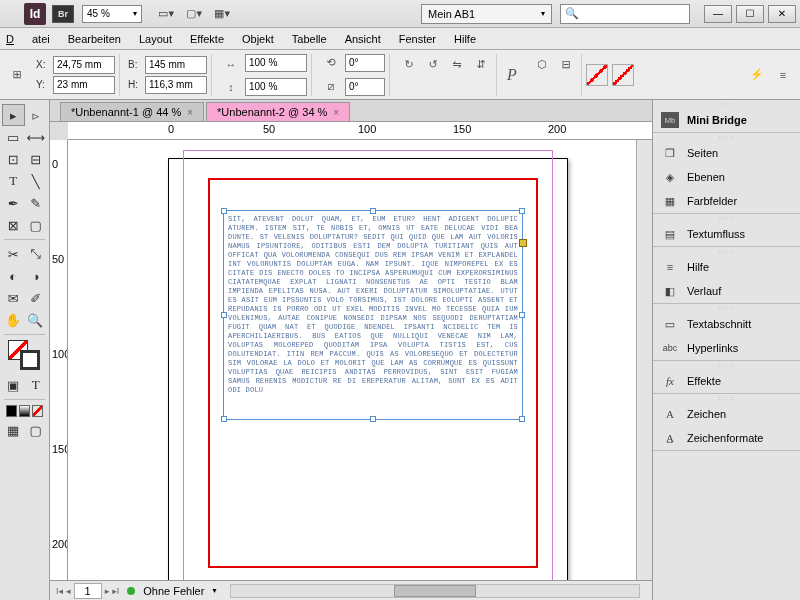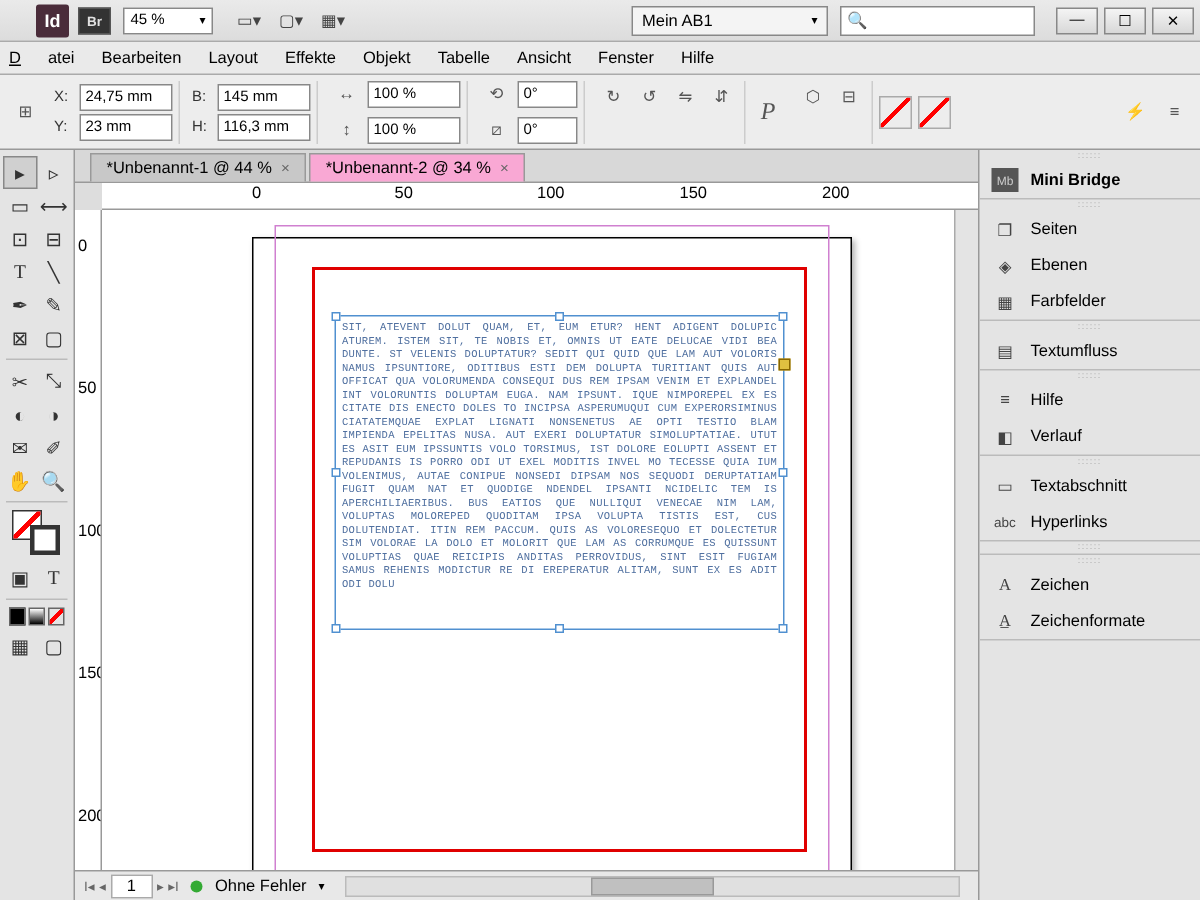--- a/index.html
+++ b/index.html
@@ -339,20 +339,24 @@
           <div class="panel-icon">▭</div>
           <span class="panel-label">Textabschnitt</span>
         </div>
       <div class="panel-item">
           <div class="panel-icon" style="font-size:9px">abc</div>
           <span class="panel-label">Hyperlinks</span>
         </div>
     </div>
     <div class="panel-group">
         <div class="panel-grip">::::::</div>
+      <div class="panel-item">
+          <div class="panel-icon" style="font-style:italic;font-family:serif">fx</div>
+          <span class="panel-label">Effekte</span>
+        </div>
     </div>
     <div class="panel-group">
         <div class="panel-grip">::::::</div>
       <div class="panel-item">
           <div class="panel-icon" style="font-family:serif">A</div>
           <span class="panel-label">Zeichen</span>
         </div>
       <div class="panel-item">
           <div class="panel-icon" style="font-family:serif">A̲</div>
           <span class="panel-label">Zeichenformate</span>

